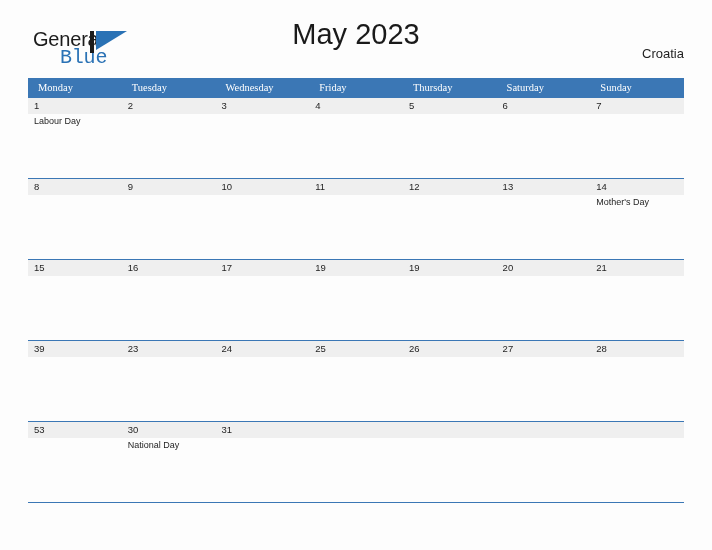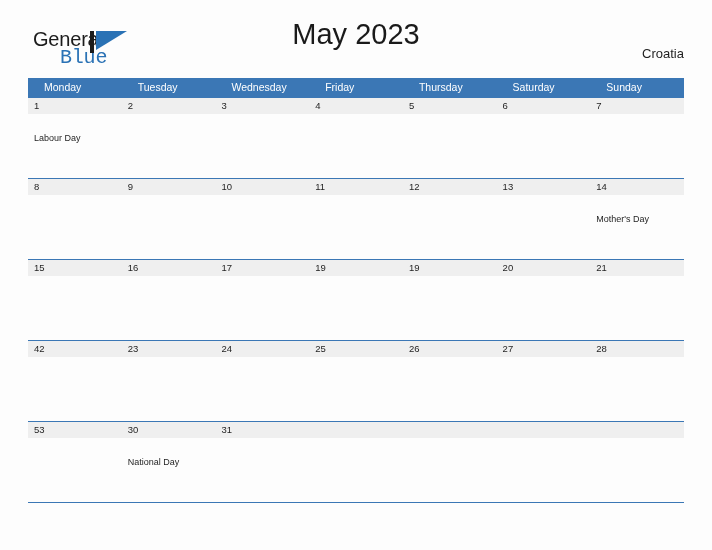--- a/index.html
+++ b/index.html
@@ -90,23 +90,23 @@
   .weekday-row {
     display: flex;
     background: #3b77b5;
     height: 19px;
   }
   .weekday-cell {
     flex: 1 1 0;
     color: #ffffff;
     font-size: 10.5px;
     line-height: 19px;
-    padding-left: 16px;
-    box-sizing: border-box;
-    font-family: Liberation Sans, sans-serif;
+    padding-left: 10px;
+    box-sizing: border-box;
+    font-family: Liberation Serif, serif;
     white-space: nowrap;
     overflow: hidden;
   }
 
   .week-row {
     height: 81px;
     border-top: 1px solid #3b77b5;
     position: relative;
     box-sizing: border-box;
   }
@@ -131,21 +131,21 @@
     padding-left: 6px;
     box-sizing: border-box;
     font-family: "Liberation Sans", sans-serif;
   }
   .event-cell {
     flex: 1 1 0;
     font-size: 9px;
     line-height: 13px;
     color: #1f1f1f;
     padding-left: 6px;
-    padding-top: 18px;
+    padding-top: 1px;
     box-sizing: border-box;
     font-family: "Liberation Sans", sans-serif;
     white-space: nowrap;
     overflow: hidden;
   }
   .grid-bottom {
     border-top: 1px solid #3b77b5;
     width: 656px;
   }
 </style>
@@ -241,21 +241,21 @@
       <div class="event-cell"></div>
       <div class="event-cell"></div>
       <div class="event-cell"></div>
       <div class="event-cell"></div>
       <div class="event-cell"></div>
     </div>
   </div>
 
   <div class="week-row">
     <div class="daynum-band">
-      <div class="daynum-cell">42</div>
+      <div class="daynum-cell">39</div>
       <div class="daynum-cell">23</div>
       <div class="daynum-cell">24</div>
       <div class="daynum-cell">25</div>
       <div class="daynum-cell">26</div>
       <div class="daynum-cell">27</div>
       <div class="daynum-cell">28</div>
     </div>
     <div class="body-band">
       <div class="event-cell"></div>
       <div class="event-cell"></div>

